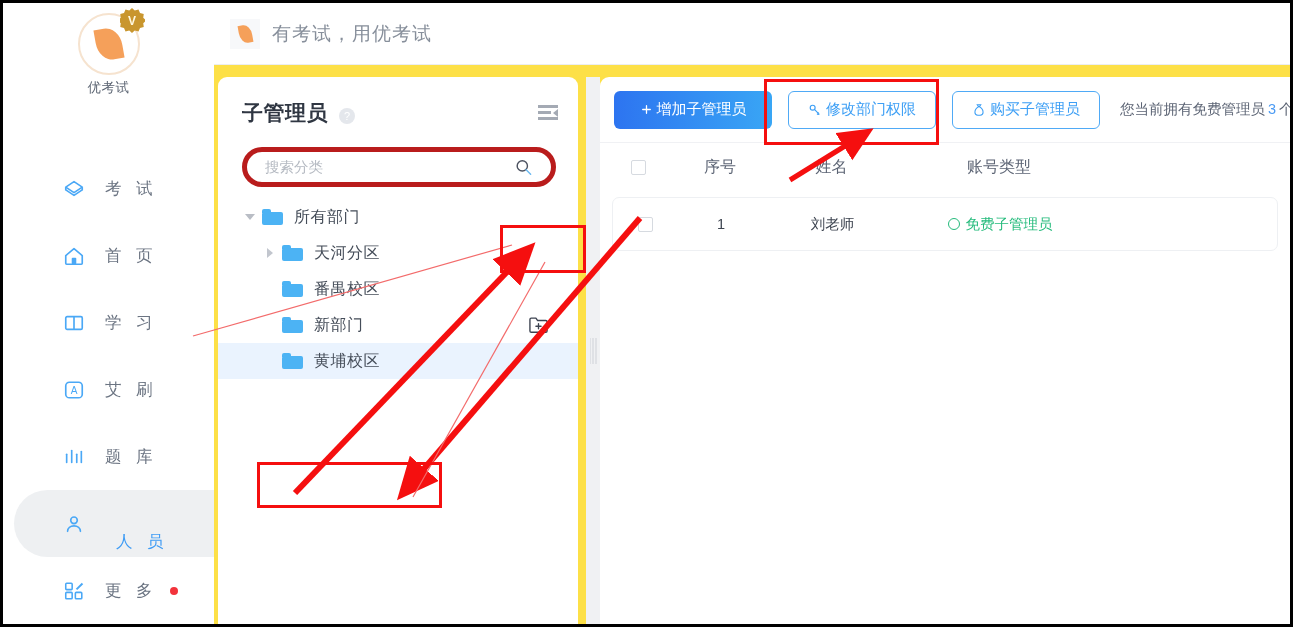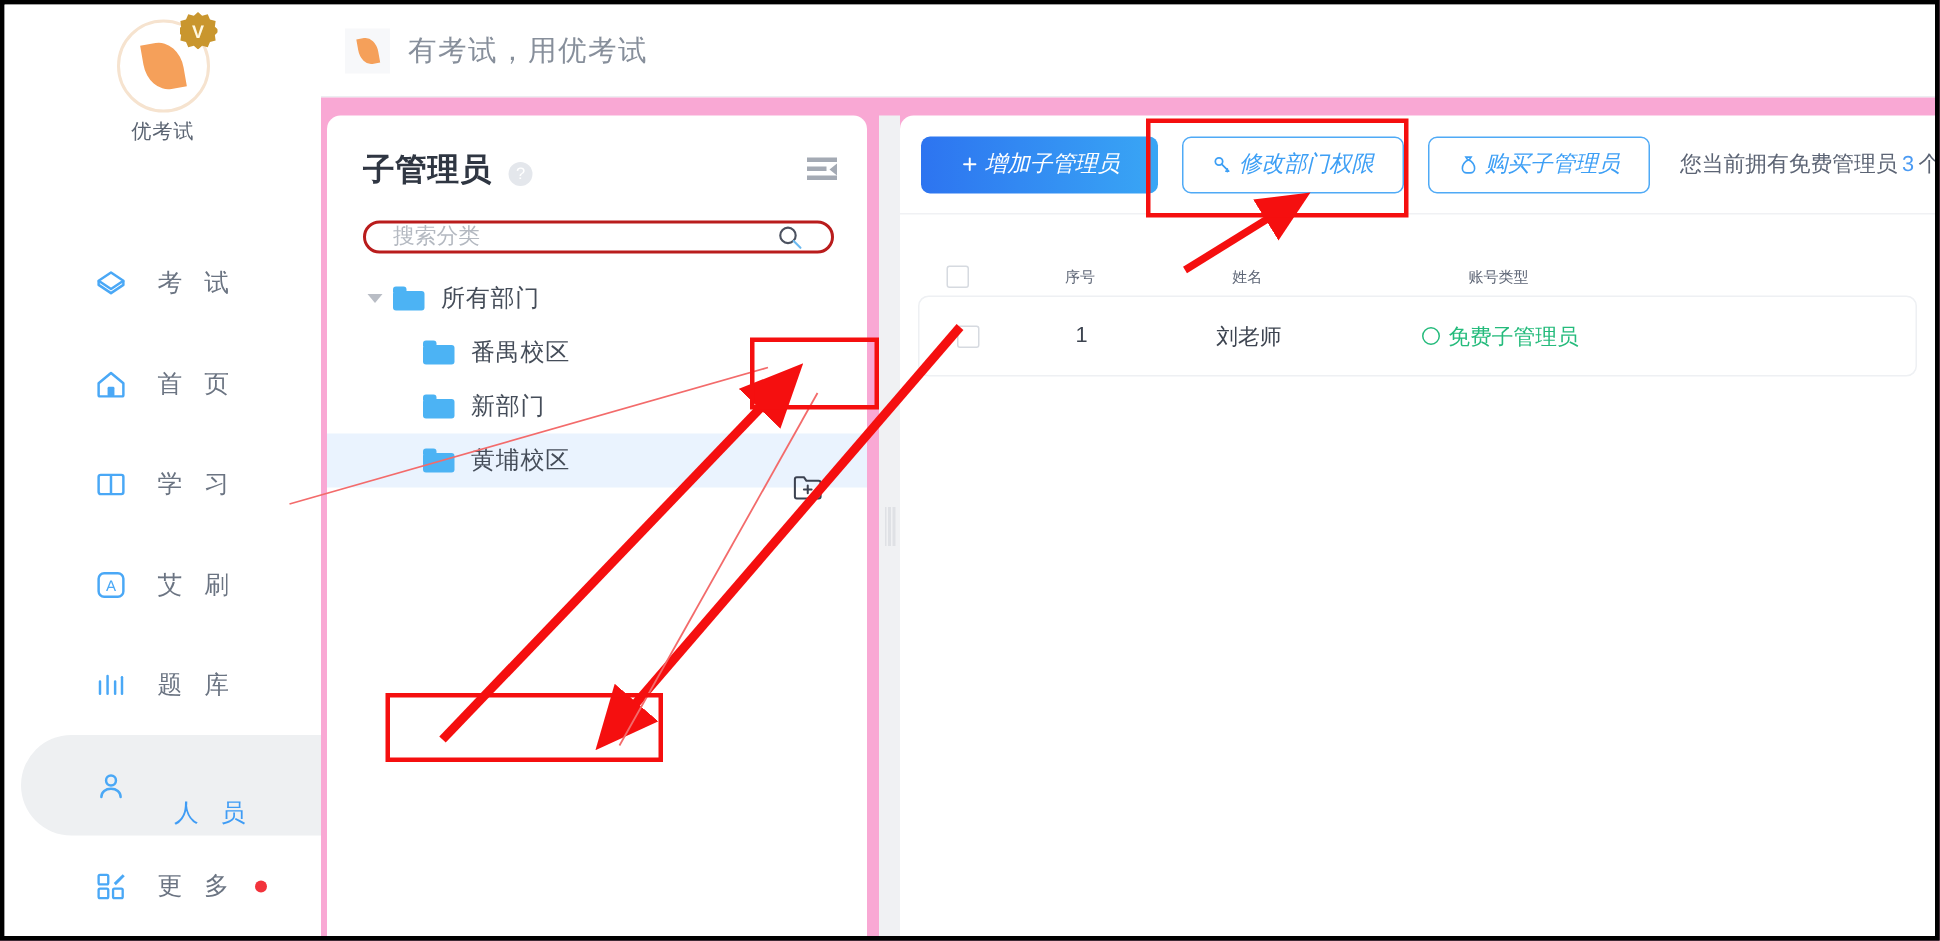--- a/index.html
+++ b/index.html
@@ -109,21 +109,21 @@
   }
   .tb-title {
     margin-left: 12px;
     font-size: 19px; color: #878f9b; letter-spacing: 1px;
   }
 
   
   #work {
     position: absolute; left: 211px; top: 62px;
     width: 1076px; height: 559px;
-    background: #f9a8d4;
+    background: #fde047;
     padding: 12px 0 0 4px;
   }
 
   
   #treepanel {
     position: absolute; left: 4px; top: 12px;
     width: 360px; height: 547px;
     background: #fff;
     border-radius: 9px 9px 0 0;
   }
@@ -151,22 +151,22 @@
   .tp-collapse .arw {
     position: absolute; right: 0; top: 4px;
     width: 0; height: 0;
     border-top: 4px solid transparent;
     border-bottom: 4px solid transparent;
     border-right: 5px solid #a4aab4;
   }
 
   .searchbox {
     margin: 20px 22px 0 24px;
-    height: 22px;
-    border: 2px solid #b91c1c;
+    height: 40px;
+    border: 5px solid #b91c1c;
     border-radius: 22px;
     display: flex; align-items: center;
     padding: 0 18px;
   }
   .searchbox input {
     flex: 1; border: 0; outline: none;
     font-size: 14.5px; color: #333;
     font-family: inherit; background: transparent;
   }
   .searchbox input::placeholder { color: #b4b9c1; }
@@ -236,41 +236,40 @@
   .toolbar {
     height: 66px; display: flex; align-items: center;
     padding-left: 14px;
     border-bottom: 1px solid #f0f1f4;
   }
   .btn {
     height: 38px; border-radius: 6px;
     display: flex; align-items: center; justify-content: center;
     font-size: 15px; cursor: pointer; white-space: nowrap;
     padding: 0 16px;
-    font-style: italic;
   }
   .btn-primary {
     background: linear-gradient(90deg,#2d74f0 0%,#39a6f5 100%);
     color: #fff; font-weight: normal;
     min-width: 158px;
   }
   .btn-ghost {
     border: 1px solid #4faaf6; color: #3d9ff5; background: #fff;
     margin-left: 16px; min-width: 148px;
   }
   .btn .bico { margin-right: 4px; display: flex; align-items: center; }
   .hint {
     margin-left: 20px; font-size: 14.5px; color: #5c6474;
     white-space: nowrap; overflow: hidden;
   }
   .hint .num { color: #4a9af3; padding: 0 3px; }
 
   .thead {
-    height: 49px; display: flex; align-items: flex-end;
-    font-size: 10px; color: #5d6575;
+    height: 49px; display: flex; align-items: center;
+    font-size: 16px; color: #5d6575;
   }
   .chkcell { width: 76px; display: flex; justify-content: center; }
   .chk {
     width: 15px; height: 15px; border: 1px solid #d6dae0;
     border-radius: 2px; background: #fff; cursor: pointer;
   }
   .c-idx { width: 88px; text-align: center; }
   .c-name { width: 135px; text-align: center; }
   .c-type { width: 200px; text-align: center; }
 
@@ -431,20 +430,25 @@
       </div>
 
       <div class="tree">
 
         <div class="tnode">
           <span class="caret down"></span>
           <span class="folder"></span>
           <span class="tlabel">所有部门</span>
         </div>
 
+        <div class="tnode" style="padding-left:44px">
+          <span class="caret right"></span>
+          <span class="folder"></span>
+          <span class="tlabel">天河分区</span>
+        </div>
 
 
         <div class="tnode" style="padding-left:44px">
           <span class="caret"></span>
           <span class="folder"></span>
           <span class="tlabel">番禺校区</span>
         </div>
 
         <div class="tnode" style="padding-left:44px">
           <span class="caret"></span>

